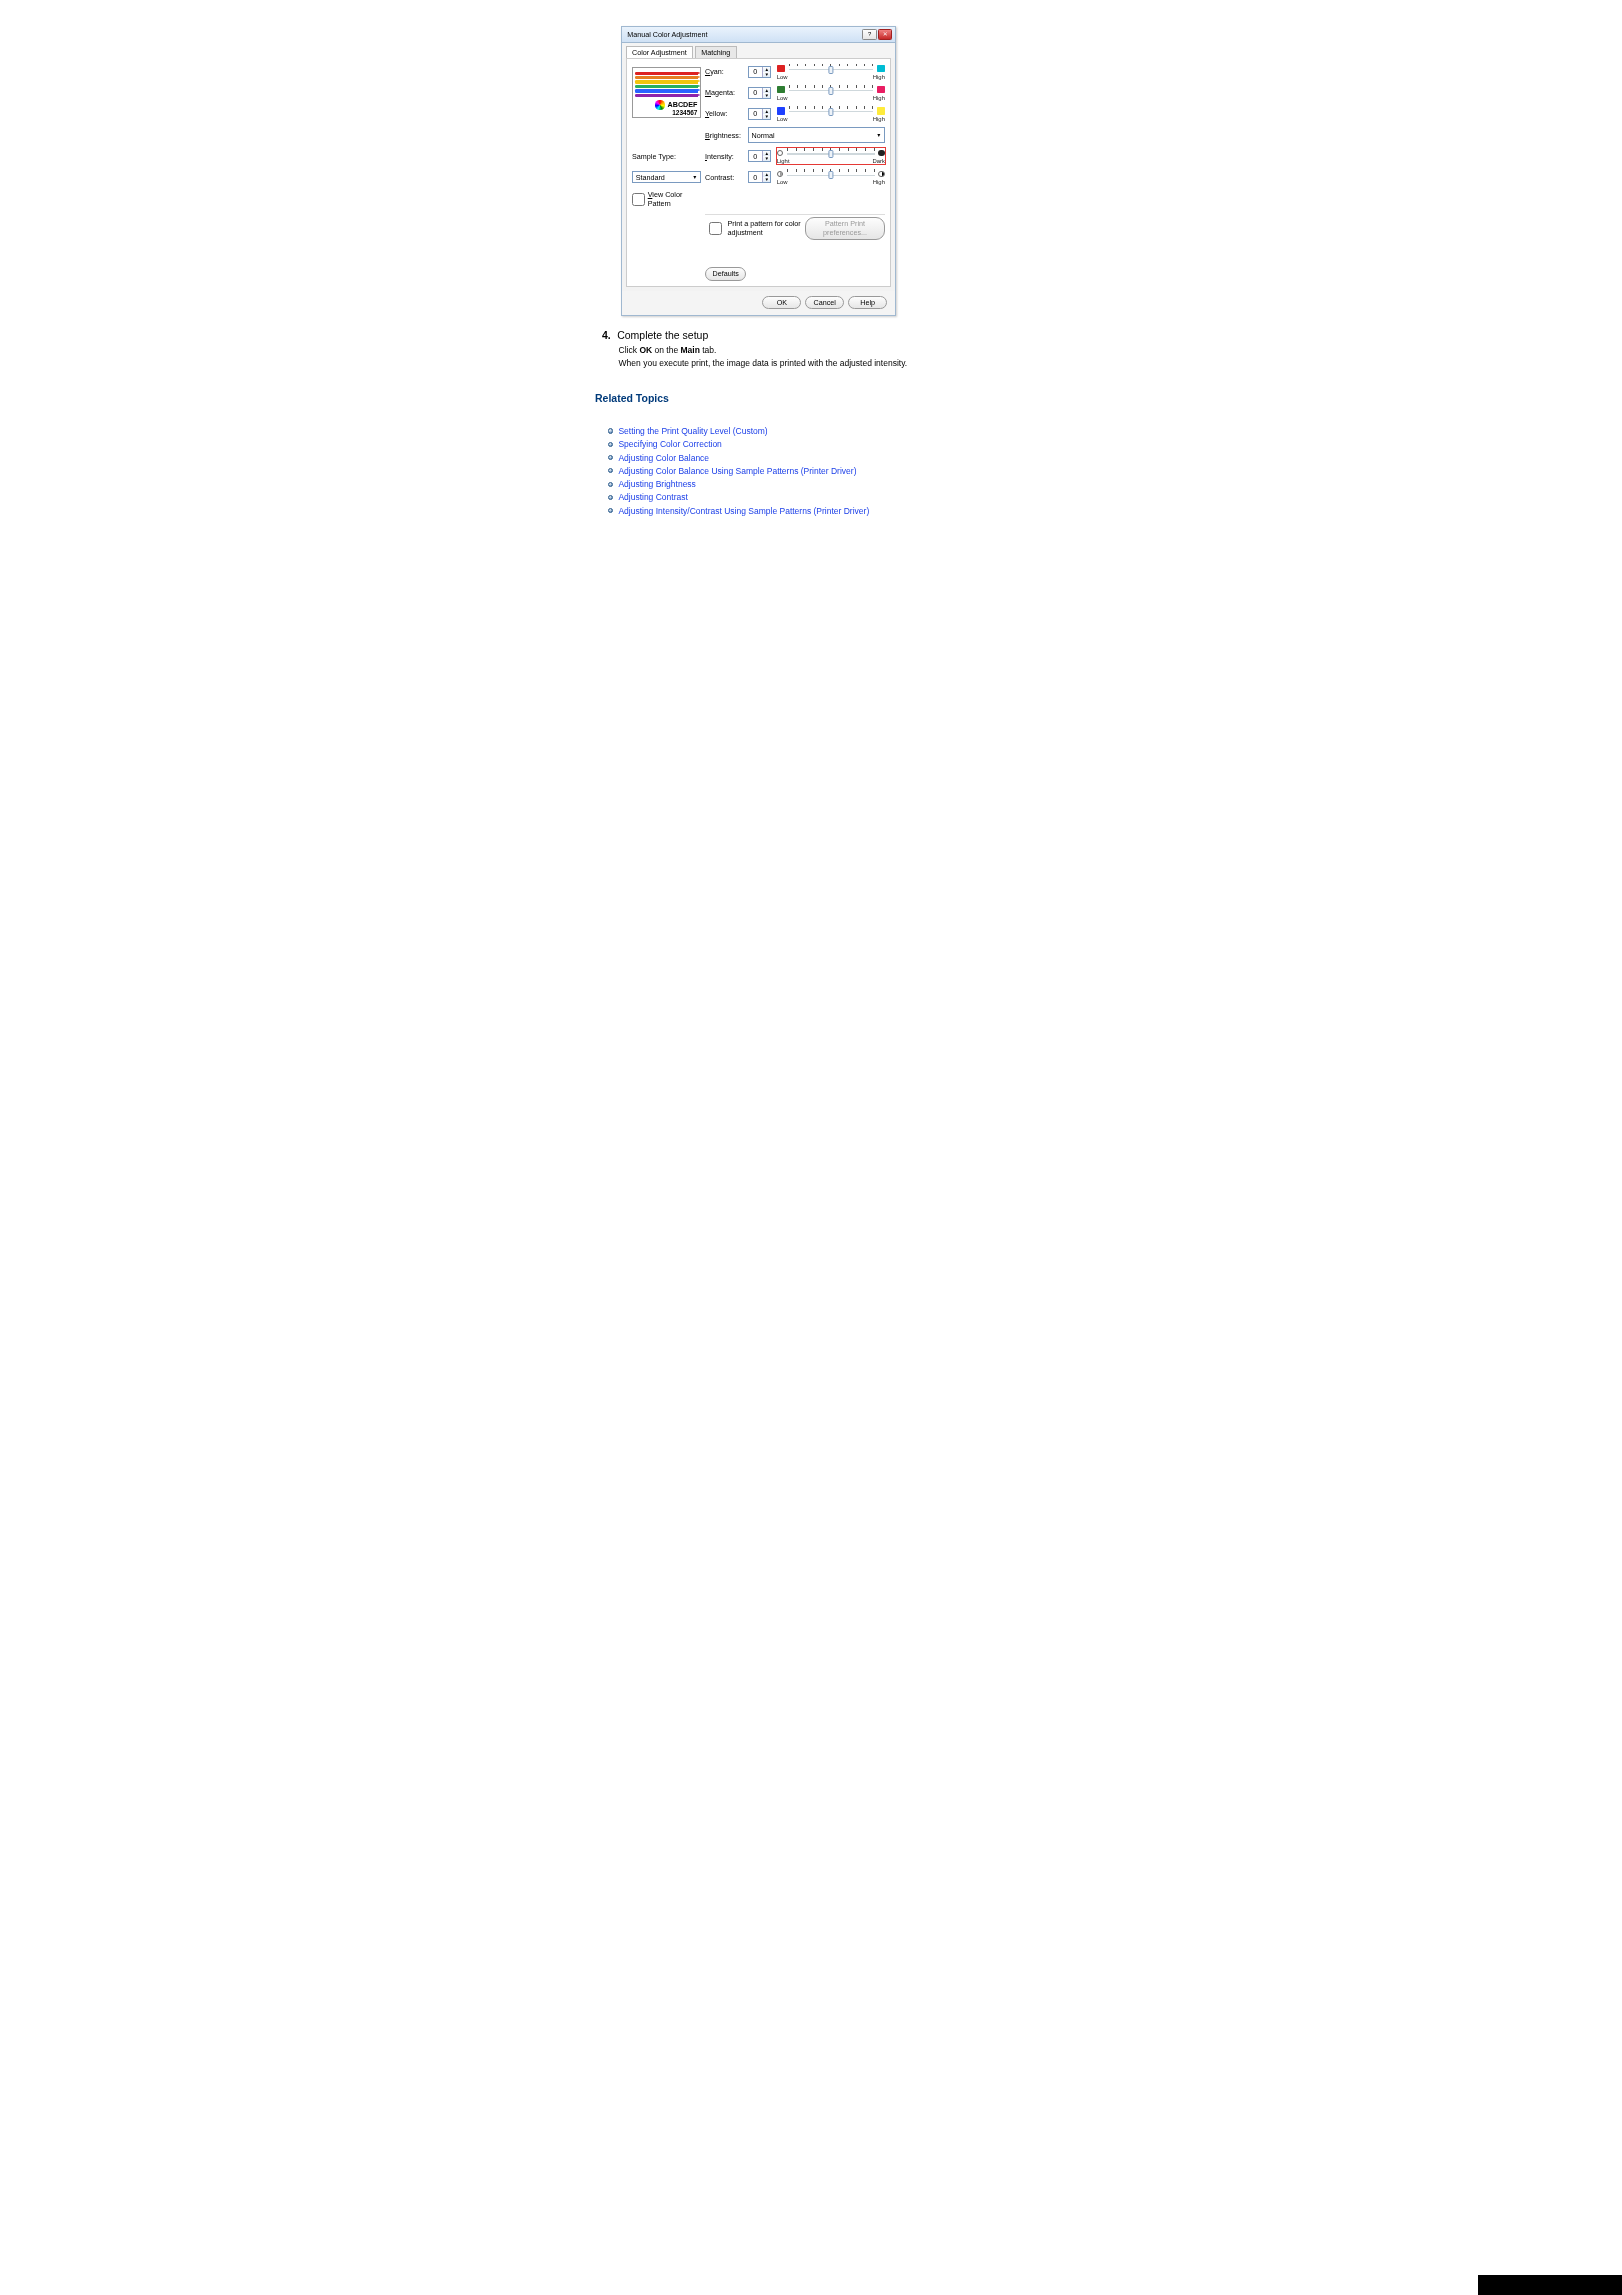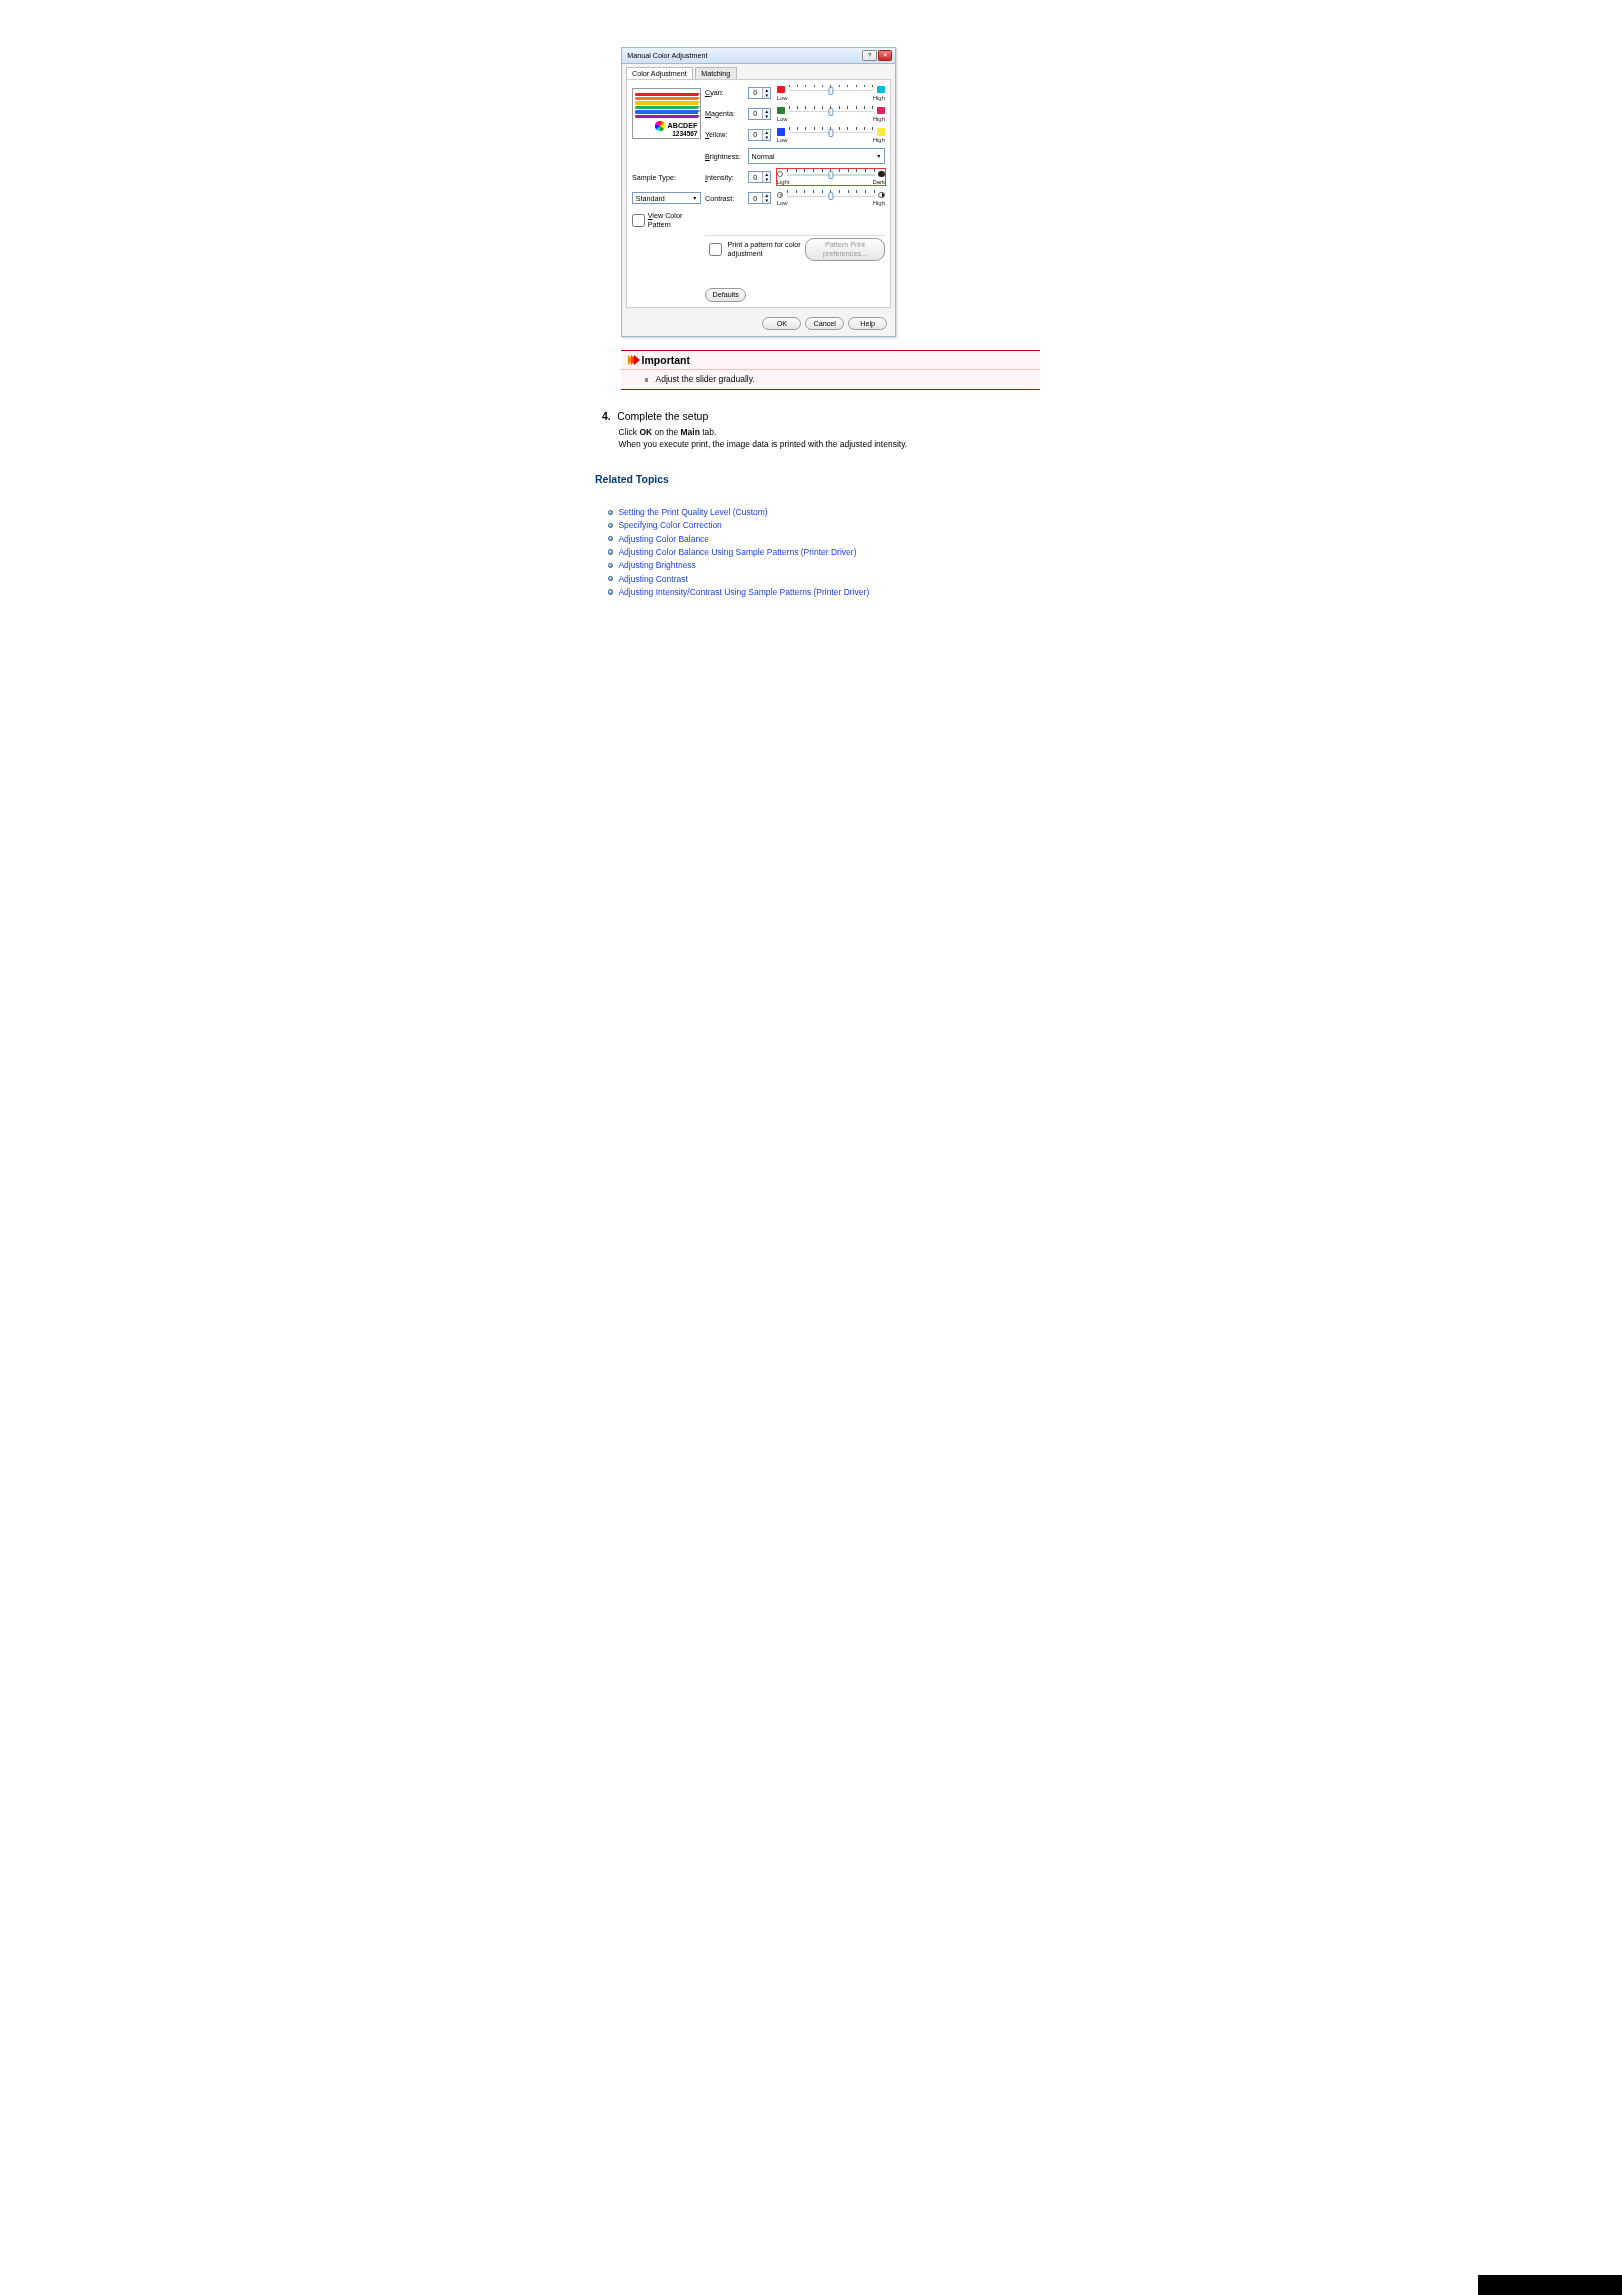--- a/index.html
+++ b/index.html
@@ -5,21 +5,21 @@
   * { box-sizing: border-box; }
   body {
     margin: 0;
     padding: 0;
     font-family: Arial, sans-serif;
     background: #fff;
     width: 602px;
     margin: 0 auto;
   }
   .page {
-    padding: 47px 72px 39px 85px;
+    padding: 26px 72px 39px 85px;
   }
   
   .dialog {
     width: 275px;
     margin: 0 0 13px 26px;
     border: 0.7px solid #a0b8d0;
     font-family: "Segoe UI", Tahoma, sans-serif;
     font-size: 7.2px;
     background: #f2f2f2;
     box-shadow: 0.7px 0.7px 2px rgba(0,0,0,0.2);
@@ -435,34 +435,20 @@
         </div>
       </div>
     </div>
     <div class="dialog-footer">
       <div class="btn">OK</div>
       <div class="btn">Cancel</div>
       <div class="btn">Help</div>
     </div>
   </div>
 
-  <div class="important-box">
-    <div class="important-header">
-      <div class="chevrons">
-        <div class="chev c1"></div>
-          <div class="chev c2"></div>
-          <div class="chev c3"></div>
-      </div>
-      <span class="important-title">Important</span>
-    </div>
-    <div class="important-body">
-      <span class="bullet"></span>
-      <span>Adjust the slider gradually.</span>
-    </div>
-  </div>
 
   <div class="step-row">
     <span class="step-num">4.</span>
     <span class="step-title">Complete the setup</span>
   </div>
   <div class="step-body">
     <span>Click </span><b>OK</b><span> on the </span><b>Main</b><span> tab.</span><br>
     <span>When you execute print, the image data is printed with the adjusted intensity.</span>
   </div>
 

